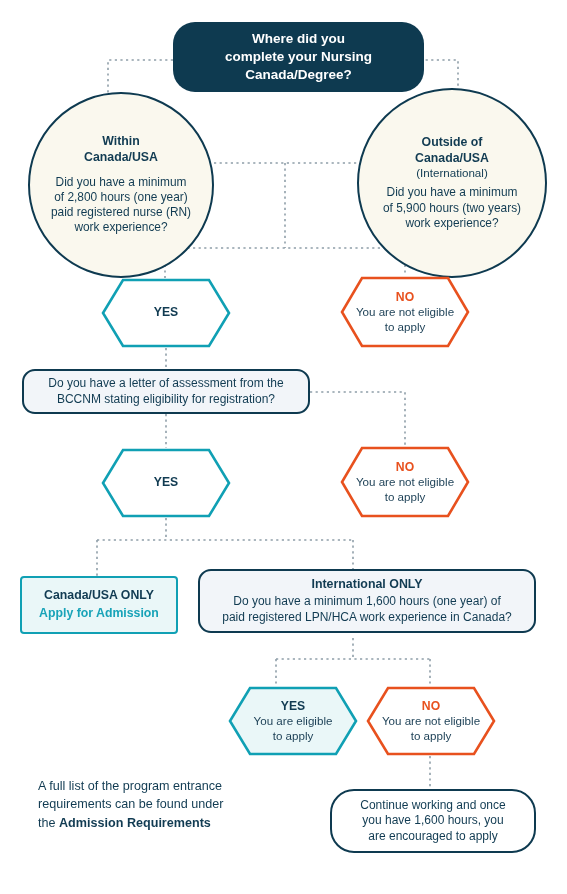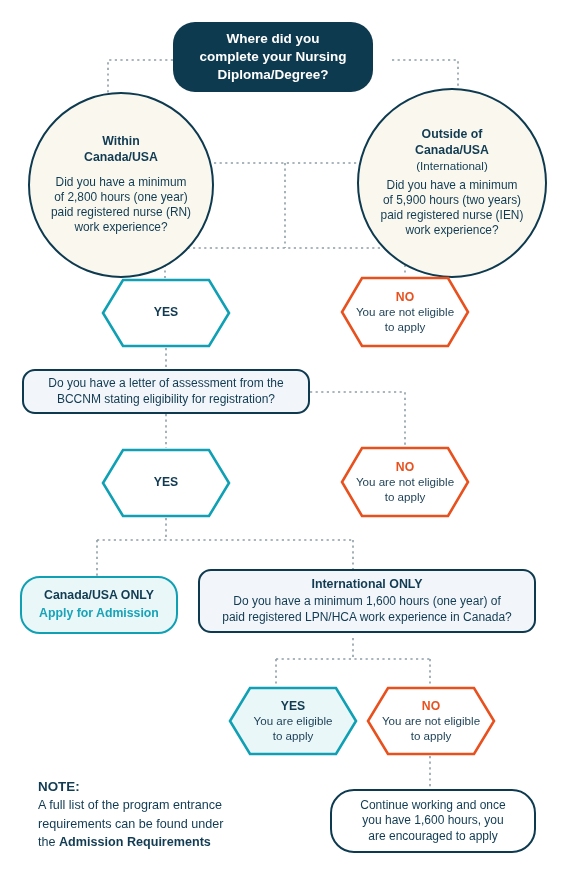--- a/index.html
+++ b/index.html
@@ -7,21 +7,21 @@
     width:567px;height:894px;position:relative;overflow:hidden;
     font-family:"Liberation Sans","DejaVu Sans",sans-serif;
     color:#113b52;
   }
   #flow{position:absolute;inset:0;width:567px;height:894px;}
   .node{position:absolute;box-sizing:border-box;display:flex;flex-direction:column;
         align-items:center;justify-content:center;text-align:center;}
 
   
   .title-pill{
-    left:173px;top:22px;width:200px;height:70px;
+    left:173px;top:22px;width:251px;height:70px;
     background:#0e3a50;border-radius:22px;color:#ffffff;
     font-size:13.5px;font-weight:bold;line-height:1.32;padding:12px 12px;
   }
 
   
   .circle{
     border-radius:50%;background:#faf8ee;border:2.2px solid #0e3a50;
     line-height:1.28;padding:0 16px;
   }
   .c-left{left:28px;top:92px;width:186px;height:186px;}
@@ -42,21 +42,21 @@
   .hex-title.teal{color:#113b52;}
   .hex-title.orange{color:#e8511e;}
   .hex-body{font-size:11.6px;color:#1b3f55;}
 
   
   .rbox{
     border-radius:13px;line-height:1.3;padding:0 6px;align-items:center;
   }
   .rbox.navy{background:#f2f5f9;border:2.2px solid #0e3a50;}
   .rbox.white{background:#ffffff;border:2.2px solid #0e3a50;}
-  .rbox.teal{background:#eaf7f8;border:2.4px solid #10a0b4;border-radius:20px;}
+  .rbox.teal{background:#eaf7f8;border:2.4px solid #10a0b4;border-radius:4px;}
 
   #bccnm{left:22px;top:369px;width:288px;height:45px;font-size:12px;}
   #intl{left:198px;top:569px;width:338px;height:64px;font-size:12px;}
   #intl .hd{font-weight:bold;font-size:12.4px;margin-bottom:2px;}
   #cont{left:330px;top:789px;width:206px;height:64px;font-size:12px;}
   #canusa{left:20px;top:576px;width:158px;height:58px;font-size:12.3px;}
   #canusa .l1{font-weight:bold;color:#113b52;}
   #canusa .l2{font-weight:bold;color:#18a3b8;margin-top:2px;}
 
   
@@ -101,39 +101,38 @@
     <path d="M276,659 L276,686"></path>
     <path d="M430,659 L430,686"></path>
 
     <path d="M430,756 L430,789"></path>
   </g>
 </svg>
 
 <div class="node title-pill">
   <span>Where did you</span>
   <span>complete your Nursing</span>
-  <span>Diploma/Degree?</span>
+  <span>Canada/Degree?</span>
 </div>
 
 <div class="node circle c-left">
   <span class="hd">Within</span>
   <span class="hd">Canada/USA</span>
   <span class="bd">Did you have a minimum</span>
   <span class="bd" style="margin-top:0">of 2,800 hours (one year)</span>
   <span class="bd" style="margin-top:0">paid registered nurse (RN)</span>
   <span class="bd" style="margin-top:0">work experience?</span>
 </div>
 
 <div class="node circle c-right">
   <span class="hd">Outside of</span>
   <span class="hd">Canada/USA</span>
   <span class="sub">(International)</span>
   <span class="bd">Did you have a minimum</span>
   <span class="bd" style="margin-top:0">of 5,900 hours (two years)</span>
-  <span class="bd" style="margin-top:0">paid registered nurse (IEN)</span>
   <span class="bd" style="margin-top:0">work experience?</span>
 </div>
 
 <div class="hexwrap" style="left:101px;top:278px;width:130px;height:70px;">
   <svg width="130" height="70" viewBox="0 0 130 70">
     <polygon points="22,2 108,2 128,35 108,68 22,68 2,35" fill="#ffffff" stroke="#10a0b4" stroke-width="2.6"></polygon>
   </svg>
   <div class="hextext">
     <span class="hex-title teal">YES</span>
   </div>
@@ -208,19 +207,18 @@
   </div>
 </div>
 
 <div class="node rbox white" id="cont" style="border-radius:24px;">
   <span>Continue working and once</span>
   <span>you have 1,600 hours, you</span>
   <span>are encouraged to apply</span>
 </div>
 
 <div id="note">
-  <div class="nhd">NOTE:</div>
   <div>A full list of the program entrance</div>
   <div>requirements can be found under</div>
   <div>
     <span>the </span><b>Admission Requirements</b>
   </div>
 </div>
 
 </body></html>

